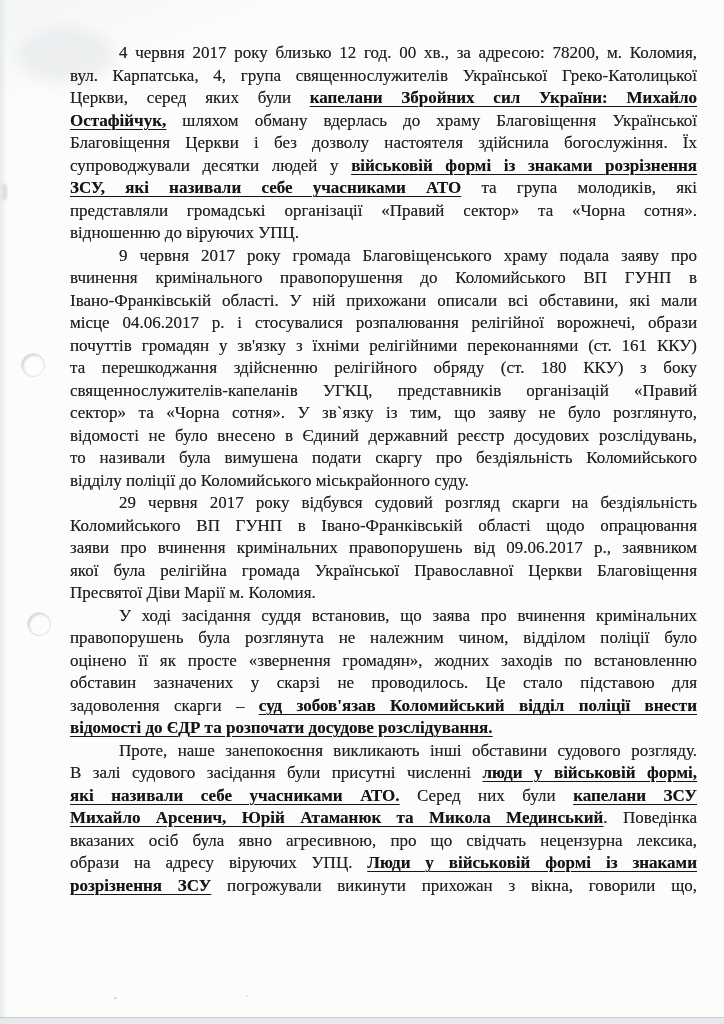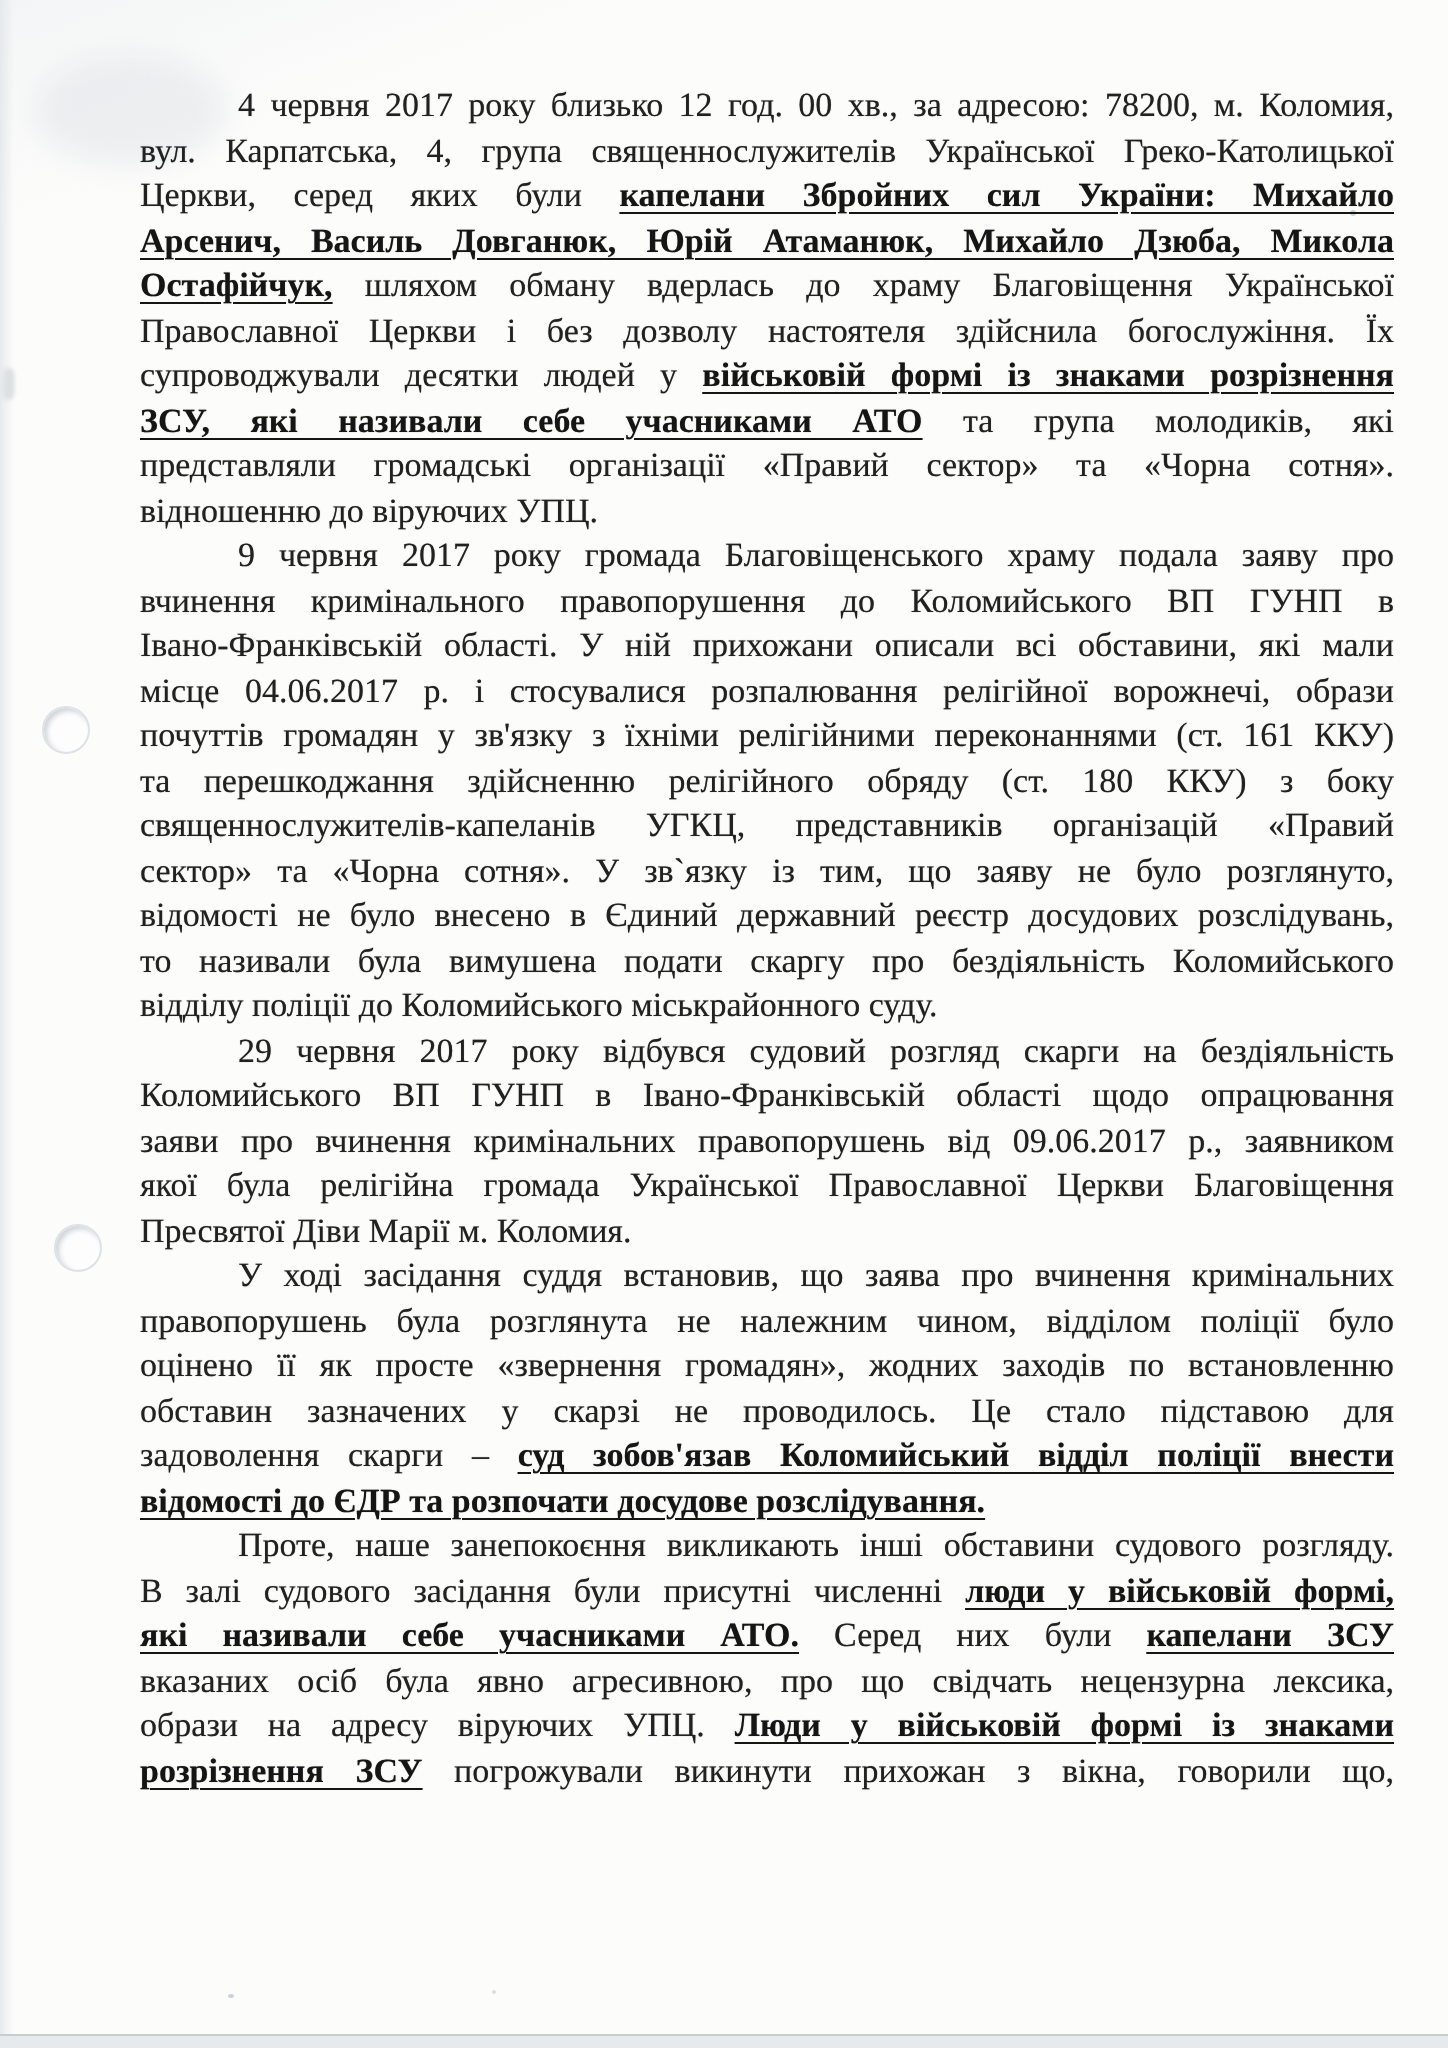--- a/index.html
+++ b/index.html
@@ -71,23 +71,22 @@
   <div class="speck p1"></div>
   <div class="speck p2"></div>
   <div class="speck p3"></div>
   <div class="hole h1"></div>
   <div class="hole h2"></div>
   <div class="text-block">
       <div class="para">
         <div class="line first"><span class="run">4 червня 2017 року близько 12 год. 00 хв., за адресою: 78200, м. Коломия,</span></div>
         <div class="line"><span class="run">вул. Карпатська, 4, група священнослужителів Української Греко-Католицької</span></div>
         <div class="line"><span class="run">Церкви, серед яких були </span><span class="run bu">капелани Збройних сил України: Михайло</span></div>
-        <div class="line"><span class="run bu">Арсенич, Василь Довганюк, Юрій Атаманюк, Михайло Дзюба, Микола</span></div>
         <div class="line"><span class="run bu">Остафійчук,</span><span class="run"> шляхом обману вдерлась до храму Благовіщення Української</span></div>
-        <div class="line"><span class="run">Православної Церкви і без дозволу настоятеля здійснила богослужіння. Їх</span></div>
+        <div class="line"><span class="run">Благовіщення Церкви і без дозволу настоятеля здійснила богослужіння. Їх</span></div>
         <div class="line"><span class="run">супроводжували десятки людей у </span><span class="run bu">військовій формі із знаками розрізнення</span></div>
         <div class="line"><span class="run bu">ЗСУ, які називали себе учасниками АТО</span><span class="run"> та група молодиків, які</span></div>
         <div class="line"><span class="run">представляли громадські організації «Правий сектор» та «Чорна сотня».</span></div>
         <div class="line last"><span class="run">відношенню до віруючих УПЦ.</span></div>
       </div>
       <div class="para">
         <div class="line first"><span class="run">9 червня 2017 року громада Благовіщенського храму подала заяву про</span></div>
         <div class="line"><span class="run">вчинення кримінального правопорушення до Коломийського ВП ГУНП в</span></div>
         <div class="line"><span class="run">Івано-Франківській області. У ній прихожани описали всі обставини, які мали</span></div>
         <div class="line"><span class="run">місце 04.06.2017 р. і стосувалися розпалювання релігійної ворожнечі, образи</span></div>
@@ -111,20 +110,21 @@
         <div class="line"><span class="run">правопорушень була розглянута не належним чином, відділом поліції було</span></div>
         <div class="line"><span class="run">оцінено її як просте «звернення громадян», жодних заходів по встановленню</span></div>
         <div class="line"><span class="run">обставин зазначених у скарзі не проводилось. Це стало підставою для</span></div>
         <div class="line"><span class="run">задоволення скарги – </span><span class="run bu">суд зобов'язав Коломийський відділ поліції внести</span></div>
         <div class="line last"><span class="run bu">відомості до ЄДР та розпочати досудове розслідування.</span></div>
       </div>
       <div class="para">
         <div class="line first"><span class="run">Проте, наше занепокоєння викликають інші обставини судового розгляду.</span></div>
         <div class="line"><span class="run">В залі судового засідання були присутні численні </span><span class="run bu">люди у військовій формі,</span></div>
         <div class="line"><span class="run bu">які називали себе учасниками АТО.</span><span class="run"> Серед них були </span><span class="run bu">капелани ЗСУ</span></div>
+        <div class="line"><span class="run bu">Михайло Арсенич, Юрій Атаманюк та Микола Мединський</span><span class="run">. Поведінка</span></div>
         <div class="line"><span class="run">вказаних осіб була явно агресивною, про що свідчать нецензурна лексика,</span></div>
         <div class="line"><span class="run">образи на адресу віруючих УПЦ. </span><span class="run bu">Люди у військовій формі із знаками</span></div>
         <div class="line last cont"><span class="run bu">розрізнення ЗСУ</span><span class="run"> погрожували викинути прихожан з вікна, говорили що,</span></div>
       </div>
     </div>
 </div>
 <div class="edge-left"></div>
 <div class="scan-bottom"></div>
 
 </body></html>

